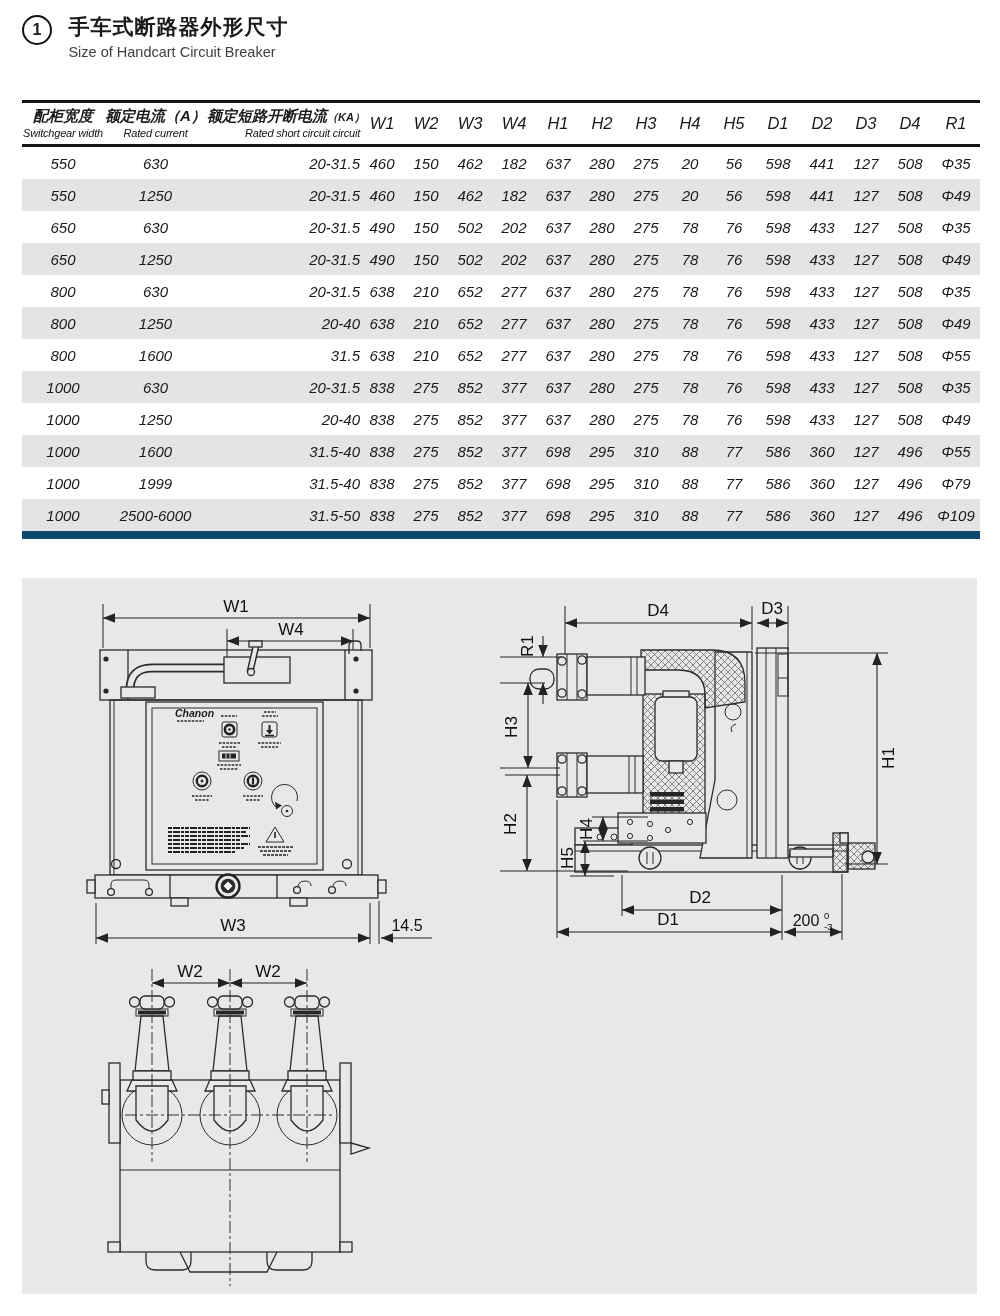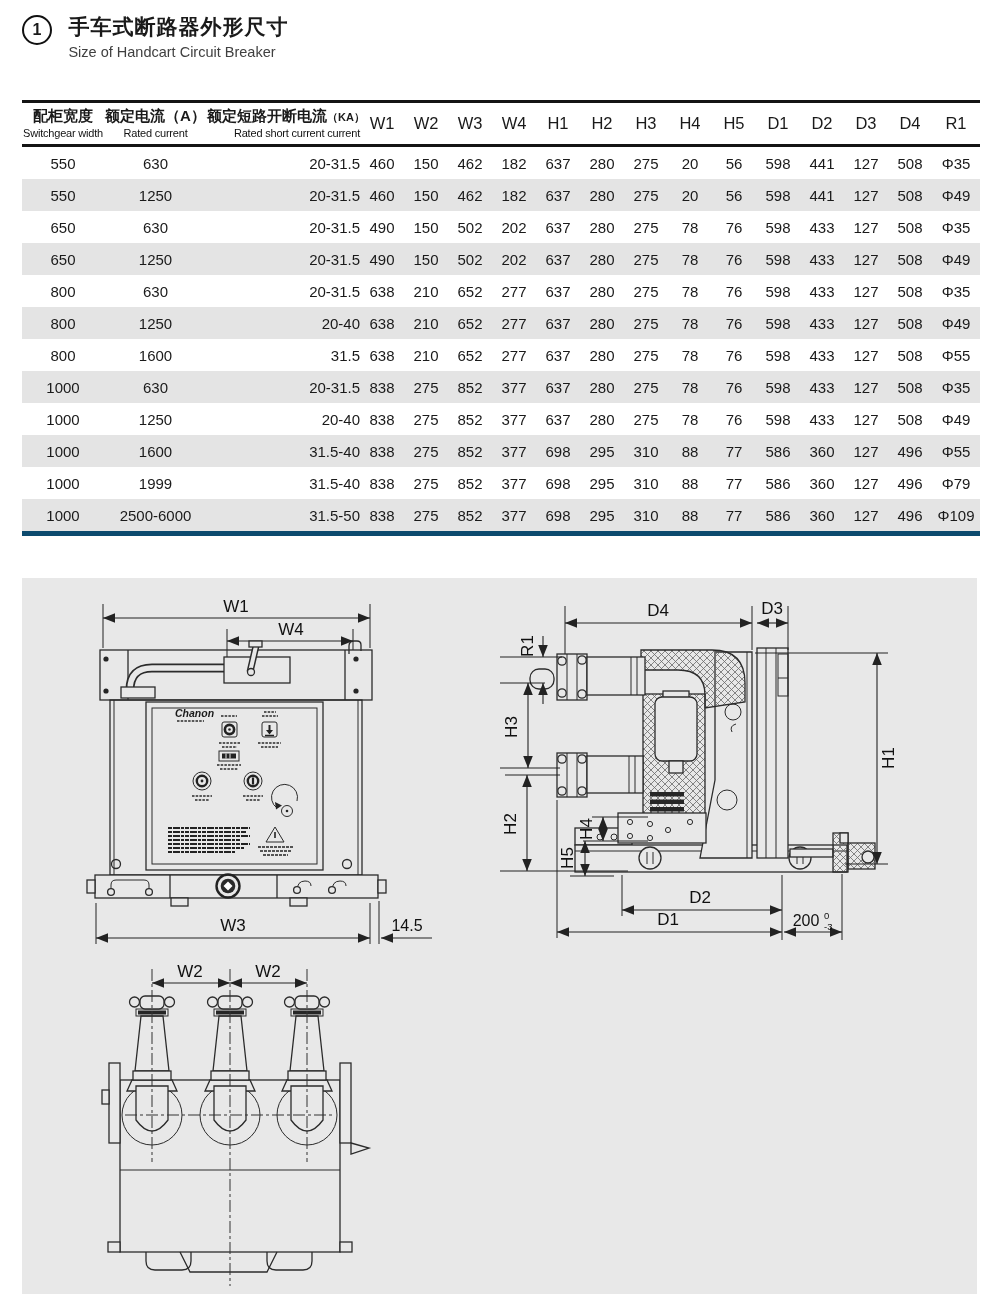--- a/index.html
+++ b/index.html
@@ -7,21 +7,21 @@
         font-family:"Liberation Sans", sans-serif;color:#1a1a1a;overflow:hidden;}
   
   .hdr{position:absolute;left:22px;top:13px;}
   .circ{display:inline-block;width:26px;height:26px;border:2px solid #111;border-radius:50%;
         text-align:center;line-height:26px;font-size:16px;font-weight:bold;vertical-align:top;margin-top:2px;}
   .titles{display:inline-block;margin-left:12px;}
   .t-zh{font-size:21px;font-weight:bold;letter-spacing:1px;text-align:center;}
   .t-en{font-size:14.5px;margin-top:3px;color:#404040;}
   
   table.dims{position:absolute;left:22px;top:100px;width:956px;border-collapse:collapse;table-layout:fixed;
-             border-top:3px solid #141414;border-bottom:5px solid #0c4a6e;}
+             border-top:3px solid #141414;border-bottom:8px solid #0c4a6e;font-style:italic;}
   table.dims thead tr{border-bottom:3px solid #141414;}
   table.dims th{font-weight:normal;vertical-align:middle;padding:4px 0 5px 0;}
   .h-zh{font-size:15px;font-weight:bold;white-space:nowrap;}
   .h-zh .kA{font-size:11px;font-weight:bold;}
   .h-en{font-size:11px;white-space:nowrap;letter-spacing:-0.2px;color:#111;margin-top:1px;}
   th.c1,th.c2{text-align:center;}
   th.c3{text-align:right;padding-left:3px;}
   th.dim{font-size:16.5px;text-align:center;}
   table.dims td{height:32px;font-size:15px;text-align:center;padding:0;}
   table.dims td.c3{text-align:right;padding-left:28px;}
@@ -94,21 +94,21 @@
         <th class="c1">
           <div class="h-zh">配柜宽度</div>
           <div class="h-en">Switchgear width</div>
         </th>
         <th class="c2">
           <div class="h-zh">额定电流（A）</div>
           <div class="h-en">Rated current</div>
         </th>
         <th class="c3">
           <div class="h-zh"><span>额定短路开断电流</span><span class="kA">（KA）</span></div>
-          <div class="h-en">Rated short current current</div>
+          <div class="h-en">Rated short circuit circuit</div>
         </th>
       <th class="dim">W1</th>
           <th class="dim">W2</th>
           <th class="dim">W3</th>
           <th class="dim">W4</th>
           <th class="dim">H1</th>
           <th class="dim">H2</th>
           <th class="dim">H3</th>
           <th class="dim">H4</th>
           <th class="dim">H5</th>

